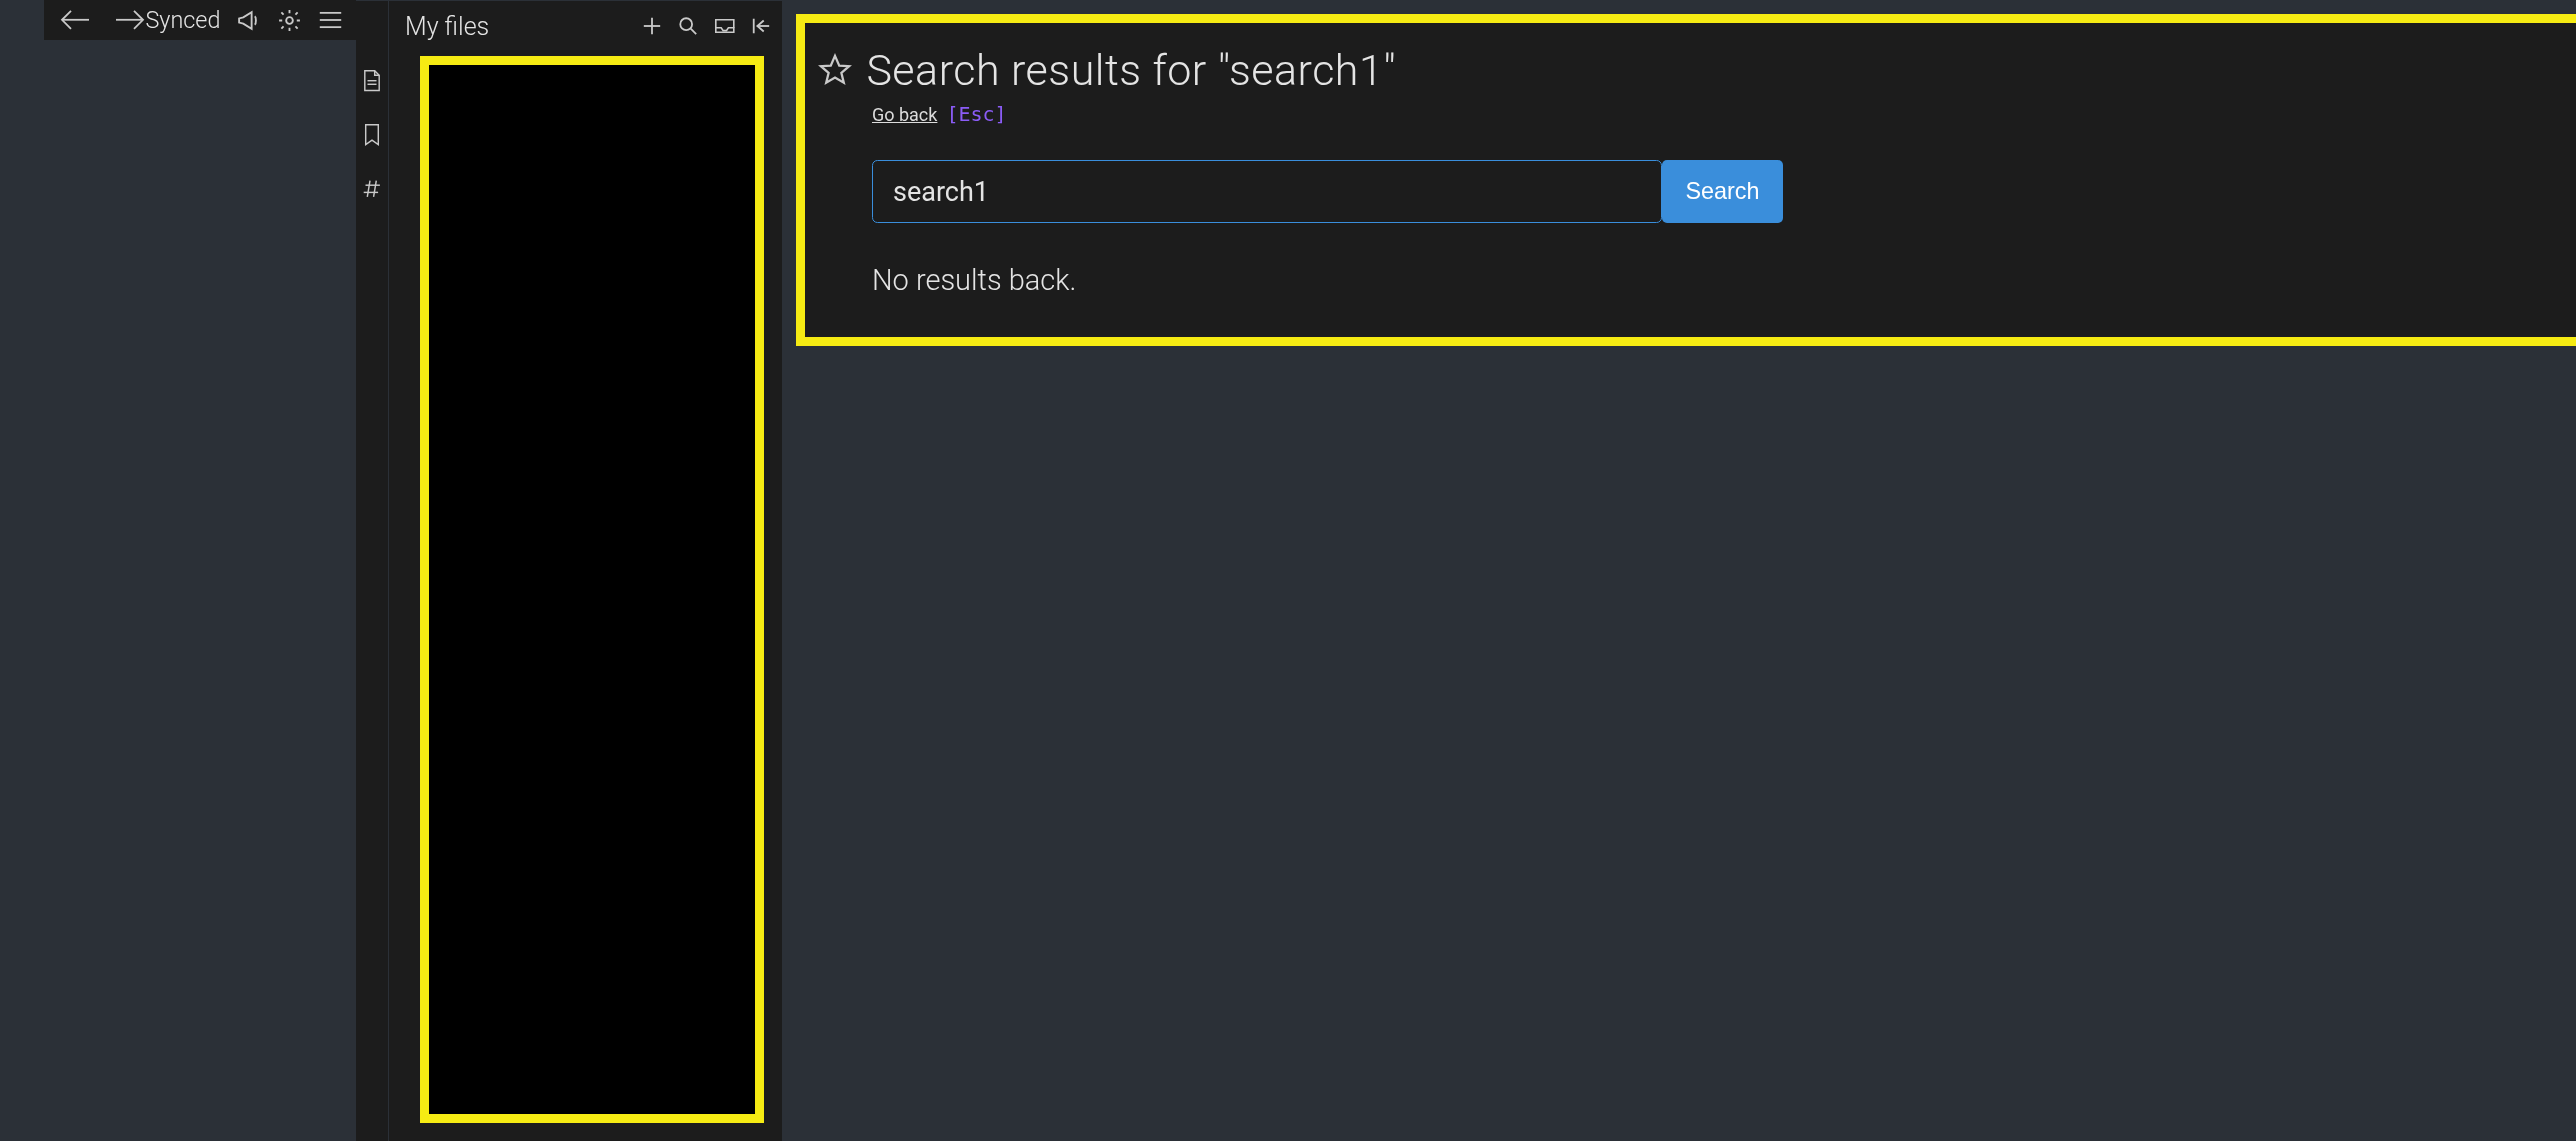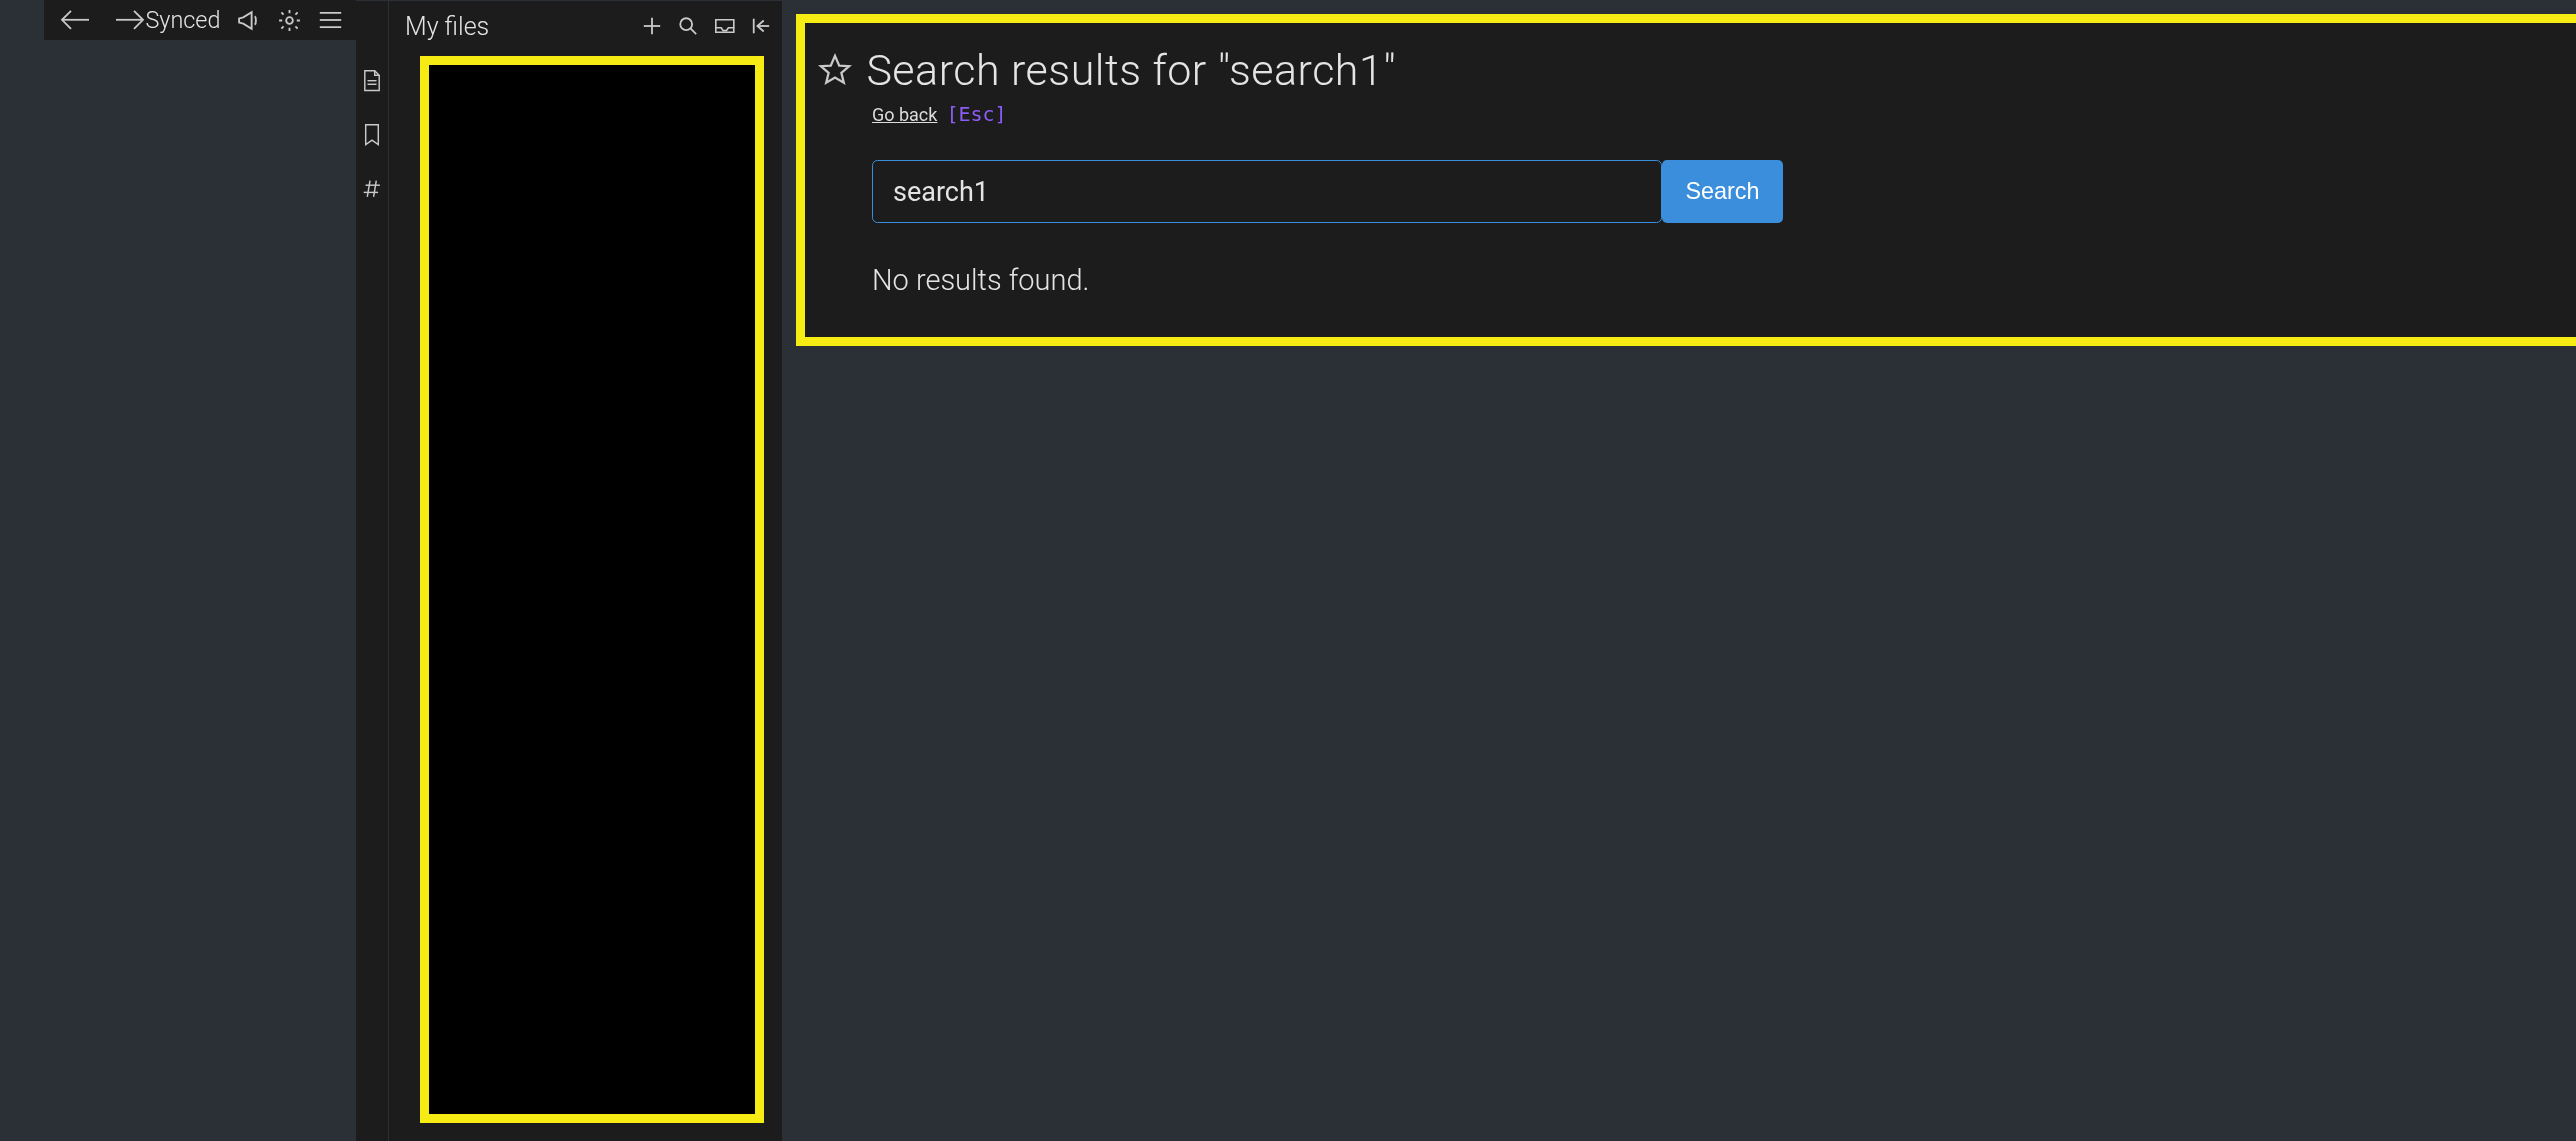--- a/index.html
+++ b/index.html
@@ -279,19 +279,19 @@
           <h1 class="page-title">Search results for "search1"</h1>
         </div>
         <div class="back-row">
           <a class="go-back">Go back</a>
           <span class="esc-hint">[Esc]</span>
         </div>
         <div class="search-row">
           <input class="search-input" type="text" value="search1" style="">
           <button class="search-btn">Search</button>
         </div>
-        <div class="results-msg">No results found.</div>
+        <div class="results-msg">No results back.</div>
       </div>
     </div>
 
   </div>
 </div>
 
 
 </body></html>

